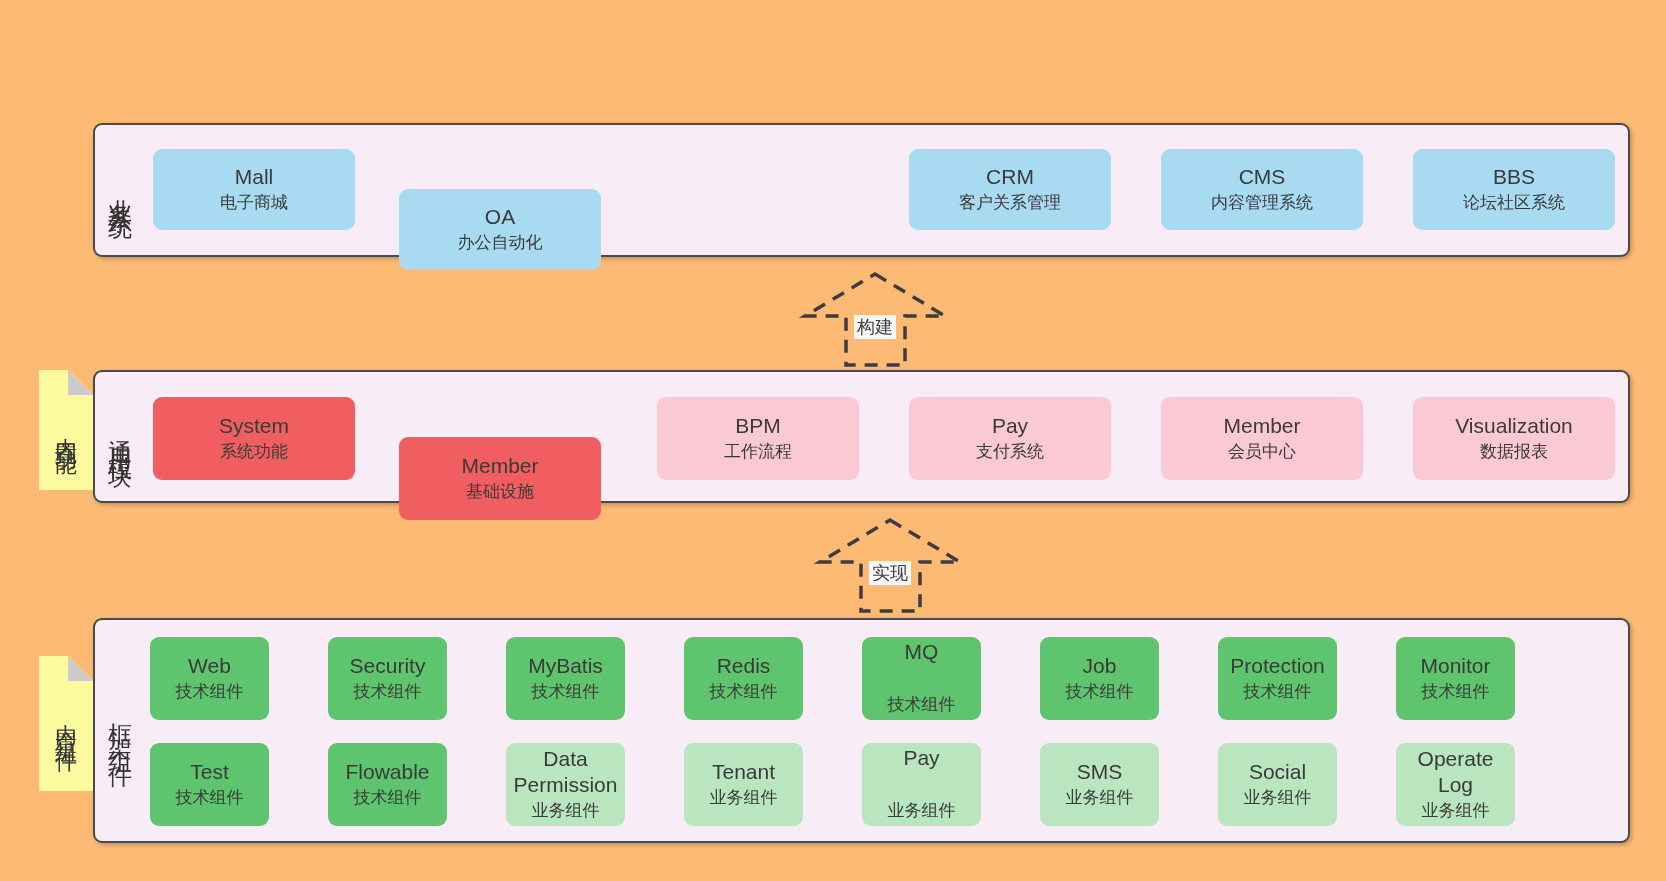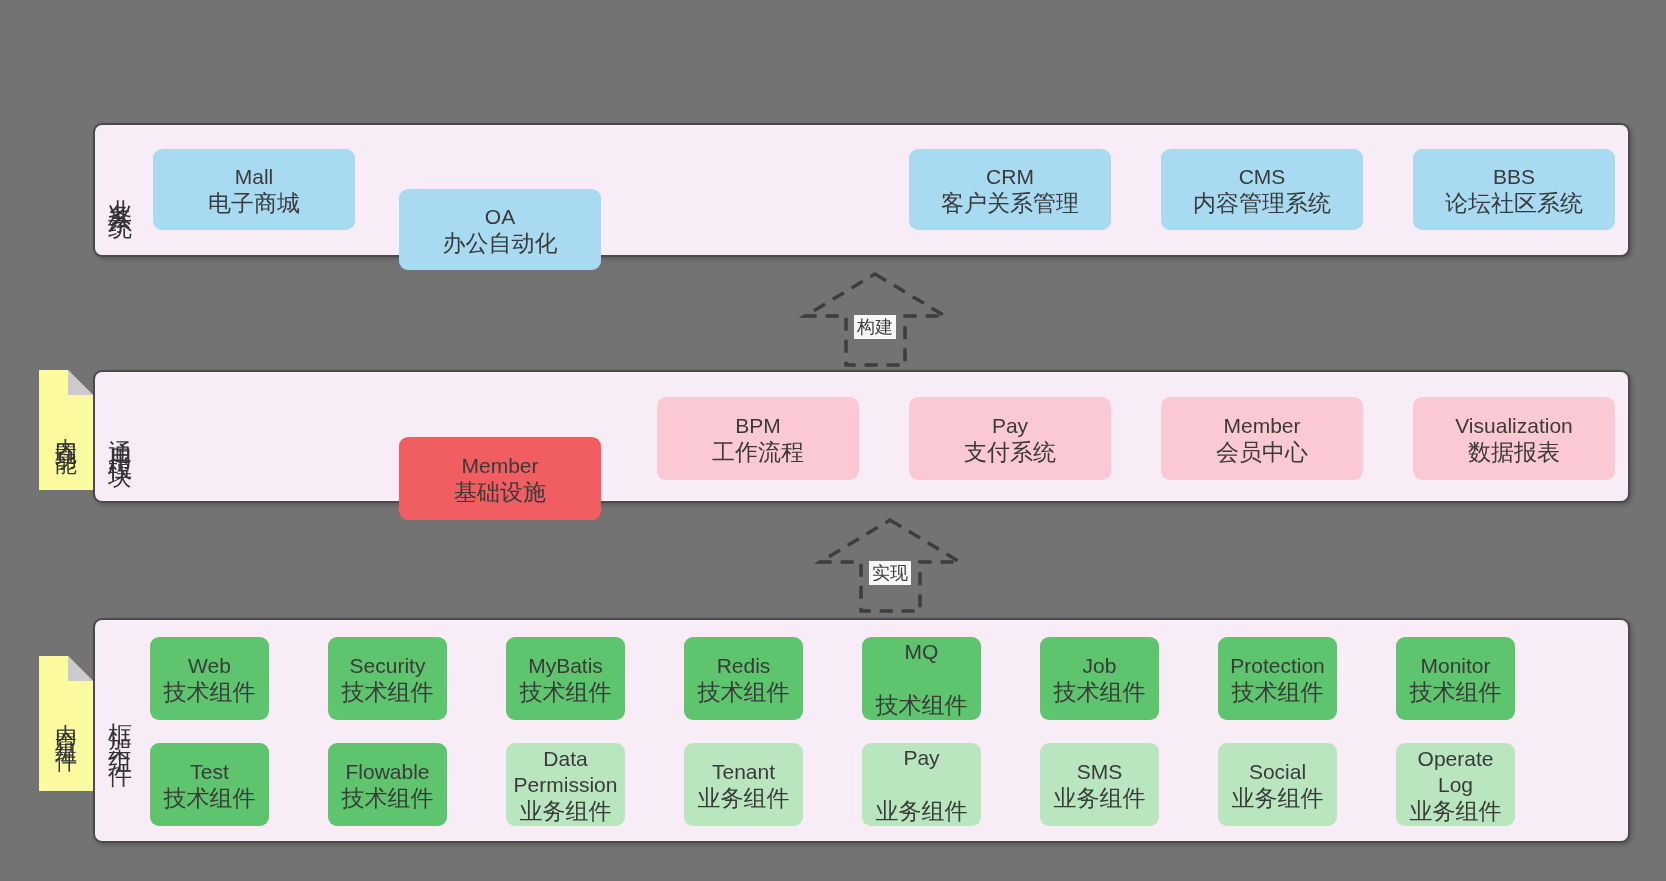--- a/index.html
+++ b/index.html
@@ -1,18 +1,18 @@
 <!DOCTYPE html>
 <html><head>
 <meta charset="utf-8">
 <style>
   html,body{margin:0;padding:0;background:#f8f8f8;}
   .page{
     position:relative;width:1666px;height:881px;overflow:hidden;
-    background:#737373;
+    background:#fdba74;
     font-family:"Liberation Sans","DejaVu Sans",sans-serif;
     color:#3a3a3a;
   }
   
   .band{
     position:absolute;left:93px;width:1537px;box-sizing:border-box;
     background:#f8edf6;border:2.5px solid #4a4a4a;border-radius:9px;
     box-shadow:2px 2px 4px rgba(0,0,0,0.22);
   }
   .b1{top:123px;height:134px;}
@@ -27,21 +27,21 @@
   .b1 .band-label{letter-spacing:5px;}
   .b2 .band-label{letter-spacing:8px;}
   .b3 .band-label{letter-spacing:14px;}
   
   .box{
     position:absolute;box-sizing:border-box;border-radius:9px;
     display:flex;flex-direction:column;align-items:center;justify-content:center;
     text-align:center;line-height:26px;padding:2px 6px;
   }
   .box .t{font-size:21px;}
-  .box .s{font-size:23px;}
+  .box .s{font-size:17px;}
   .blue{background:#a8dbf2;}
   .red{background:#f15e62;}
   .pink{background:#fbc9d4;}
   .green{background:#5fc46e;}
   .green-light{background:#b9e6bf;}
   
   .bigbox{width:202px;height:81px;}
   .b2 .bigbox{height:83px;top:25px;}
   .b1 .bigbox{top:24px;}
   .c1{left:58px;} .c2{left:304px;margin-top:40px;} .c3{left:562px;} .c4{left:814px;} .c5{left:1066px;align-items:center;} .c6{left:1318px;}
@@ -110,20 +110,24 @@
 
   <div class="arrow a1">
     <svg width="150" height="97" viewBox="0 0 150 97">
       <path d="M75 3 L145 45 L105 45 L105 94 L46 94 L46 45 L5 45 Z" fill="none" stroke="#3d3d3d" stroke-width="3.5" stroke-dasharray="13 9"></path>
     </svg>
     <span class="arrow-label">构建</span>
   </div>
 
   <section class="band b2">
     <div class="band-label">通用模块</div>
+    <div class="box red bigbox c1">
+      <div class="t">System</div>
+      <div class="s">系统功能</div>
+    </div>
     <div class="box red bigbox c2">
       <div class="t">Member</div>
       <div class="s">基础设施</div>
     </div>
     <div class="box pink bigbox c3">
       <div class="t">BPM</div>
       <div class="s">工作流程</div>
     </div>
     <div class="box pink bigbox c4">
       <div class="t">Pay</div>

